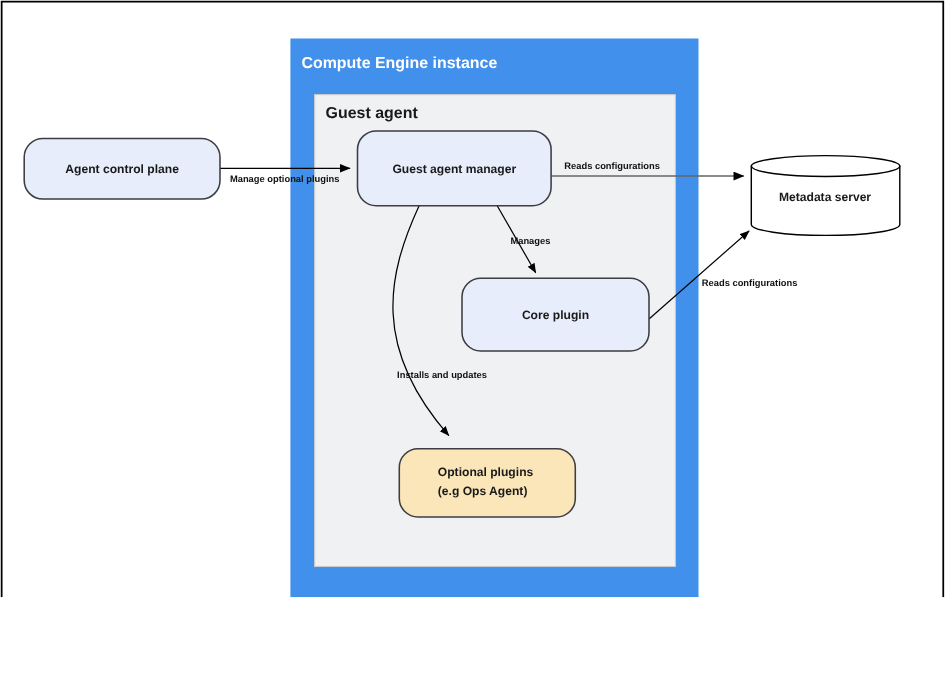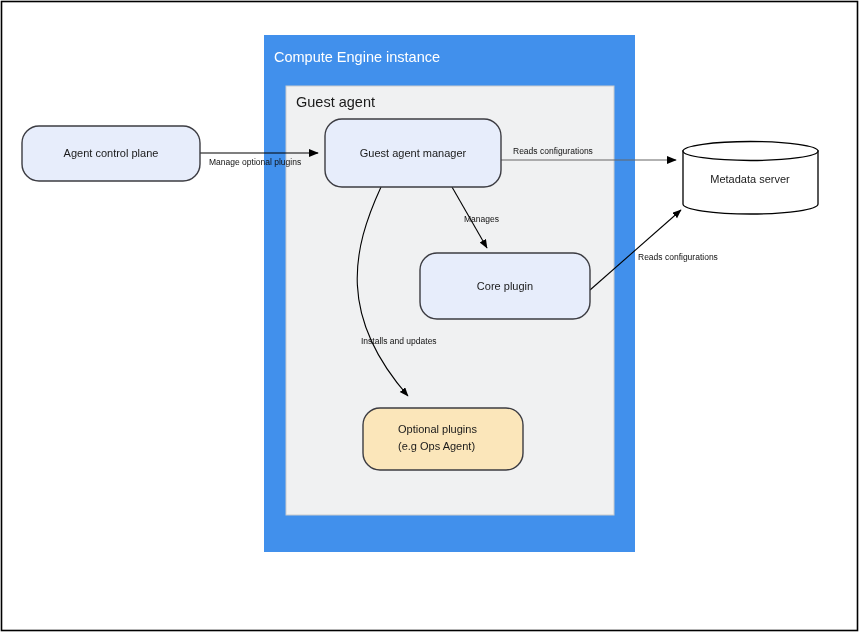--- a/index.html
+++ b/index.html
@@ -6,23 +6,24 @@
     margin: 0;
     padding: 0;
     background: #ffffff;
   }
   body {
     font-family: "Liberation Sans", sans-serif;
   }
   #canvas {
     position: relative;
     width: 862px;
-    height: 635px;
+    height: 543px;
     background: #ffffff;
     overflow: hidden;
+    font-weight: bold;
   }
   #diagram-svg {
     display: block;
     width: 862px;
     height: 635px;
   }
   .node-label {
     font-family: "Liberation Sans", sans-serif;
     font-size: 11px;
     fill: #1a1a1a;

